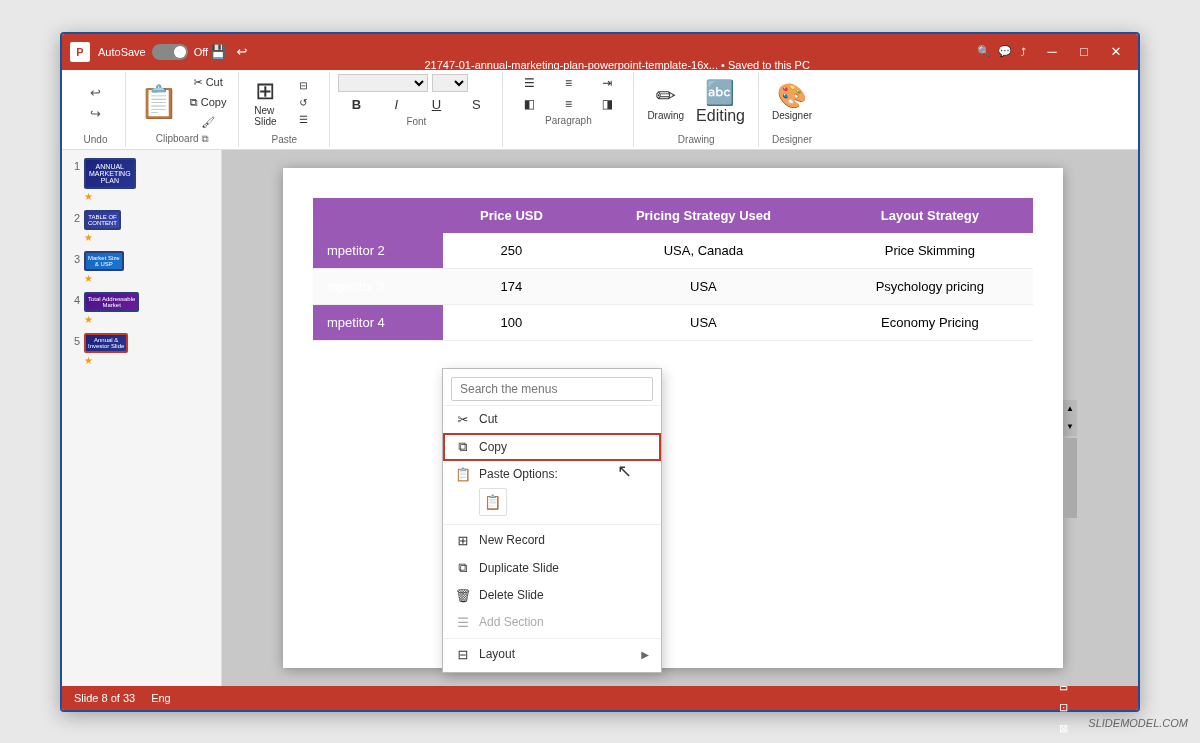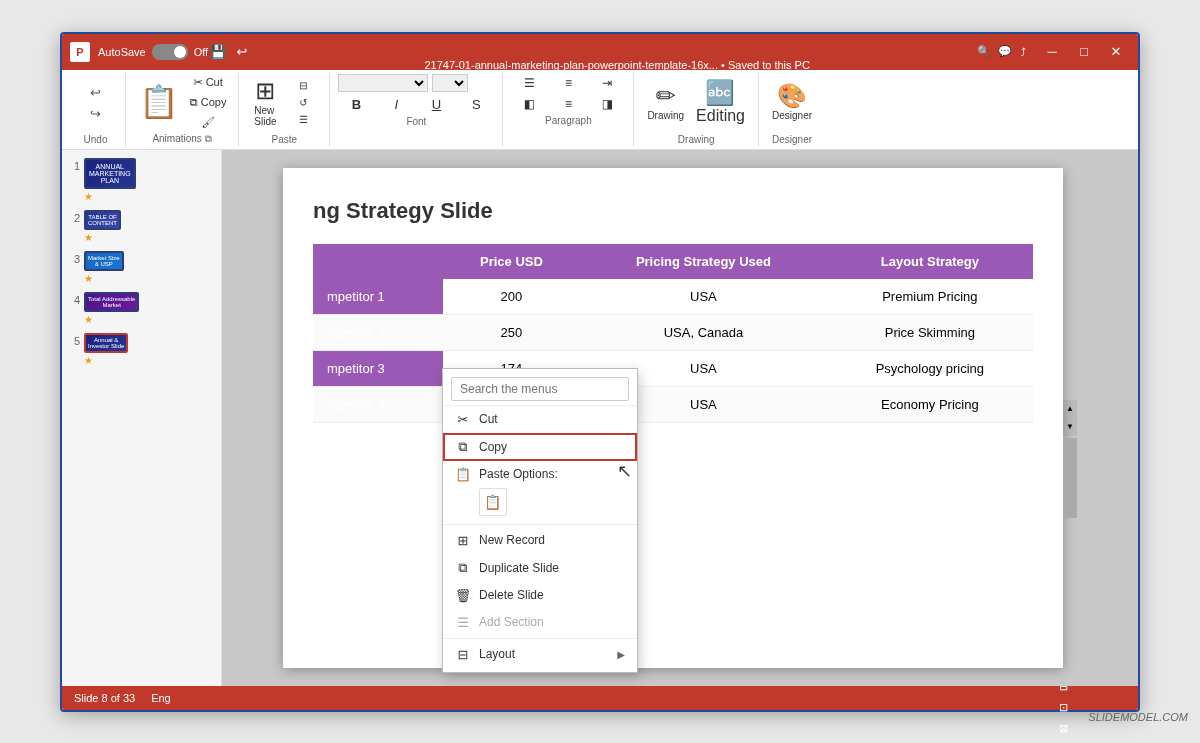--- a/index.html
+++ b/index.html
@@ -345,21 +345,21 @@
       background: #aaa;
       position: absolute;
       top: 20px;
     }
 
     
     .context-menu {
       position: absolute;
       left: 220px;
       top: 218px;
-      width: 196px;
+      width: 220px;
       background: #fff;
       border: 1px solid #bbb;
       box-shadow: 2px 4px 12px rgba(0,0,0,0.2);
       z-index: 100;
       padding: 4px 0;
     }
     .ctx-search {
       padding: 4px 8px;
       border-bottom: 1px solid #eee;
     }
@@ -424,21 +424,21 @@
       left: 395px;
       top: 310px;
       font-size: 18px;
       color: #333;
       z-index: 200;
       pointer-events: none;
     }
 
     .watermark {
       position: absolute;
-      bottom: 20px;
+      bottom: 14px;
       right: 12px;
       font-size: 11px;
       color: #666;
       font-style: italic;
     }
 
     
     .quick-access {
       display: flex;
       align-items: center;
@@ -509,21 +509,21 @@
             <div class="ribbon-btn" style="flex-direction:row;font-size:11px;gap:3px;padding:2px 4px;">
               <span>⧉</span>
               <span>Copy</span>
             </div>
             <div class="ribbon-btn" style="flex-direction:row;font-size:11px;gap:3px;padding:2px 4px;">
               <span>🖌</span>
             </div>
           </div>
         </div>
         <div class="ribbon-group-label">
-          <span>Animations</span>
+          <span>Clipboard</span>
           <span style="cursor:pointer;">⧉</span>
         </div>
       </div>
 
       <div class="ribbon-group">
         <div class="ribbon-group-buttons">
           <div class="ribbon-btn">
             <span class="ribbon-btn-icon" style="font-size:24px;">⊞</span>
             <span style="font-size:10px;">New<br>Slide</span>
           </div>
@@ -659,39 +659,30 @@
               <span style="color:#fff;font-size:6px;text-align:center;padding:2px;">Annual &amp;<br>Investor Slide</span>
             </div>
           </div>
           <div class="slide-star">★</div>
         </div>
       </div>
     </div>
 
     <div class="slide-canvas">
       <div class="slide-view">
-        <div class="slide-title">
-          <span>ng Strategy Slide</span>
-        </div>
         <table class="pricing-table">
           <thead>
             <tr>
               <th style="background:#9b59b6;"></th>
               <th>Price USD</th>
               <th>Pricing Strategy Used</th>
               <th>Layout Strategy</th>
             </tr>
           </thead>
           <tbody id="table-body">
-          <tr>
-    <td class="competitor-cell">mpetitor 1</td>
-    <td>200</td>
-    <td>USA</td>
-    <td>Premium Pricing</td>
-  </tr>
               <tr>
     <td class="competitor-cell">mpetitor 2</td>
     <td>250</td>
     <td>USA, Canada</td>
     <td>Price Skimming</td>
   </tr>
               <tr>
     <td class="competitor-cell">mpetitor 3</td>
     <td>174</td>
     <td>USA</td>

